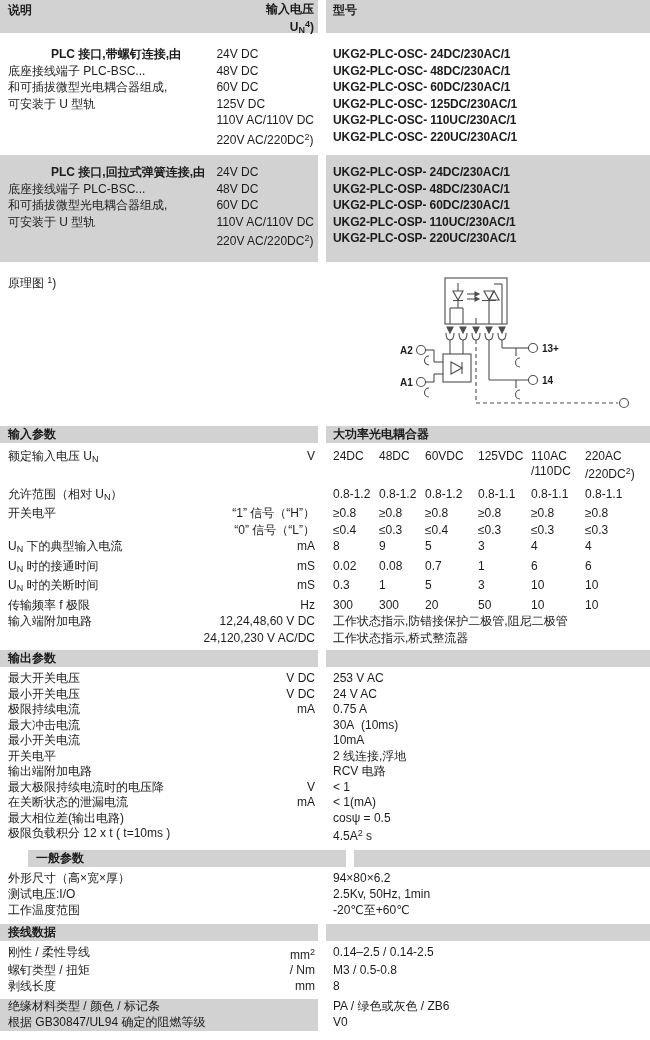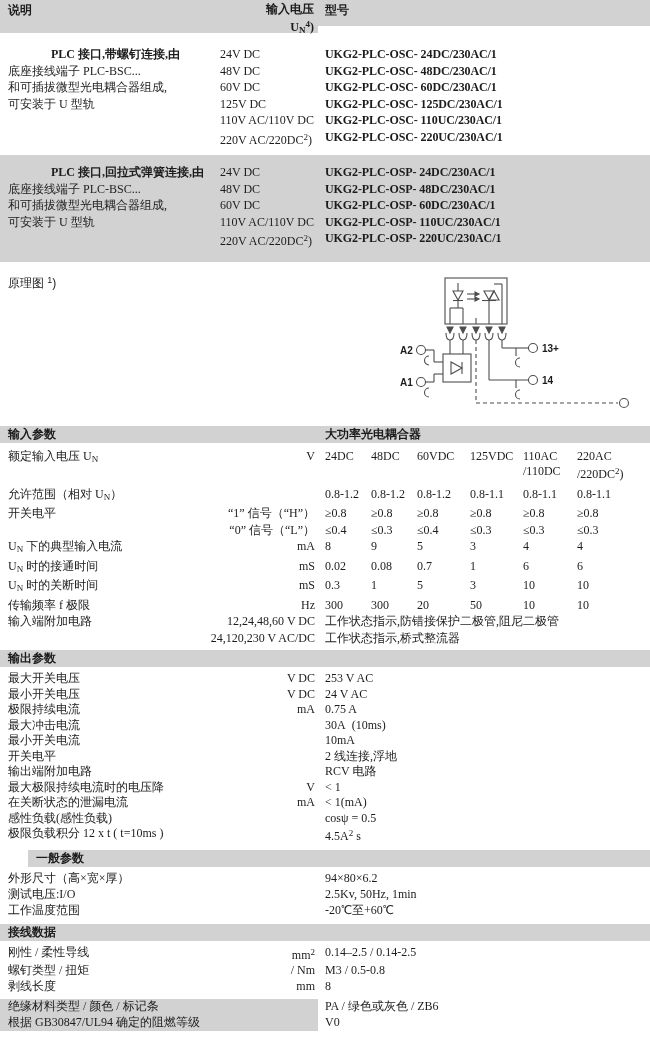--- a/index.html
+++ b/index.html
@@ -1,26 +1,26 @@
 <!DOCTYPE html>
 <html><head>
 <meta charset="utf-8">
 <style>
   html,body{margin:0;padding:0;}
   body{width:650px;height:1040px;overflow:hidden;background:#fff;color:#1c1c1c;
        font-family:"Liberation Sans","DejaVu Sans",sans-serif;font-size:12px;line-height:16px;}
   .page{width:650px;}
-  .g2{display:grid;grid-template-columns:318px 1fr;font-family:Liberation Serif, serif;}
+  .g2{display:grid;grid-template-columns:318px 1fr;column-gap:8px;}
   .bar>div{background:#d2d2d2;font-weight:bold;padding:1px 4px 1px 8px;height:15px;line-height:14px;}
   .bar .r{padding-left:7px;}
   
   .hdr .hl{background:#d2d2d2;height:33px;display:flex;justify-content:space-between;
            padding:2px 4px 0 8px;box-sizing:border-box;font-weight:bold;}
   .hdr .hl .volt{font-weight:bold;text-align:right;line-height:15px;}
-  .hdr .hr{background:#d2d2d2;height:26px;box-sizing:border-box;padding:2px 0 0 7px;font-weight:bold;}
+  .hdr .hr{background:#d2d2d2;height:33px;box-sizing:border-box;padding:2px 0 0 7px;font-weight:bold;}
   
   .block .bl{display:flex;justify-content:space-between;padding:6px 4px 4px 8px;box-sizing:border-box;}
   .block .bdesc div,.block .bvolt div{line-height:16.5px;}
   .block .bdesc .b1{font-weight:bold;padding-left:43px;}
   .block .bvolt{text-align:left;white-space:nowrap;}
   .block .bm{padding:6px 0 4px 7px;box-sizing:border-box;font-weight:bold;}
   .block .bm div{line-height:16.6px;letter-spacing:-0.1px;}
   .block.gray .bl,.block.gray .bm{background:#d2d2d2;}
   .block.white{margin-top:7px;}
   .block.gray{margin-top:3px;}
@@ -406,21 +406,21 @@
     </div>
     <div class="g2 o-row">
       <div class="lcell">
           <span>在关断状态的泄漏电流</span>
           <span class="unit">mA</span>
         </div>
       <div class="val">&lt; 1(mA)</div>
     </div>
     <div class="g2 o-row">
       <div class="lcell">
-          <span>感性负载(感性负载)</span>
+          <span>最大相位差(输出电路)</span>
           <span class="unit"></span>
         </div>
       <div class="val">cosψ = 0.5</div>
     </div>
     <div class="g2 o-row">
       <div class="lcell">
           <span>极限负载积分 12 x t ( t=10ms )</span>
           <span class="unit"></span>
         </div>
       <div class="val">4.5A<sup>2</sup> s</div>

